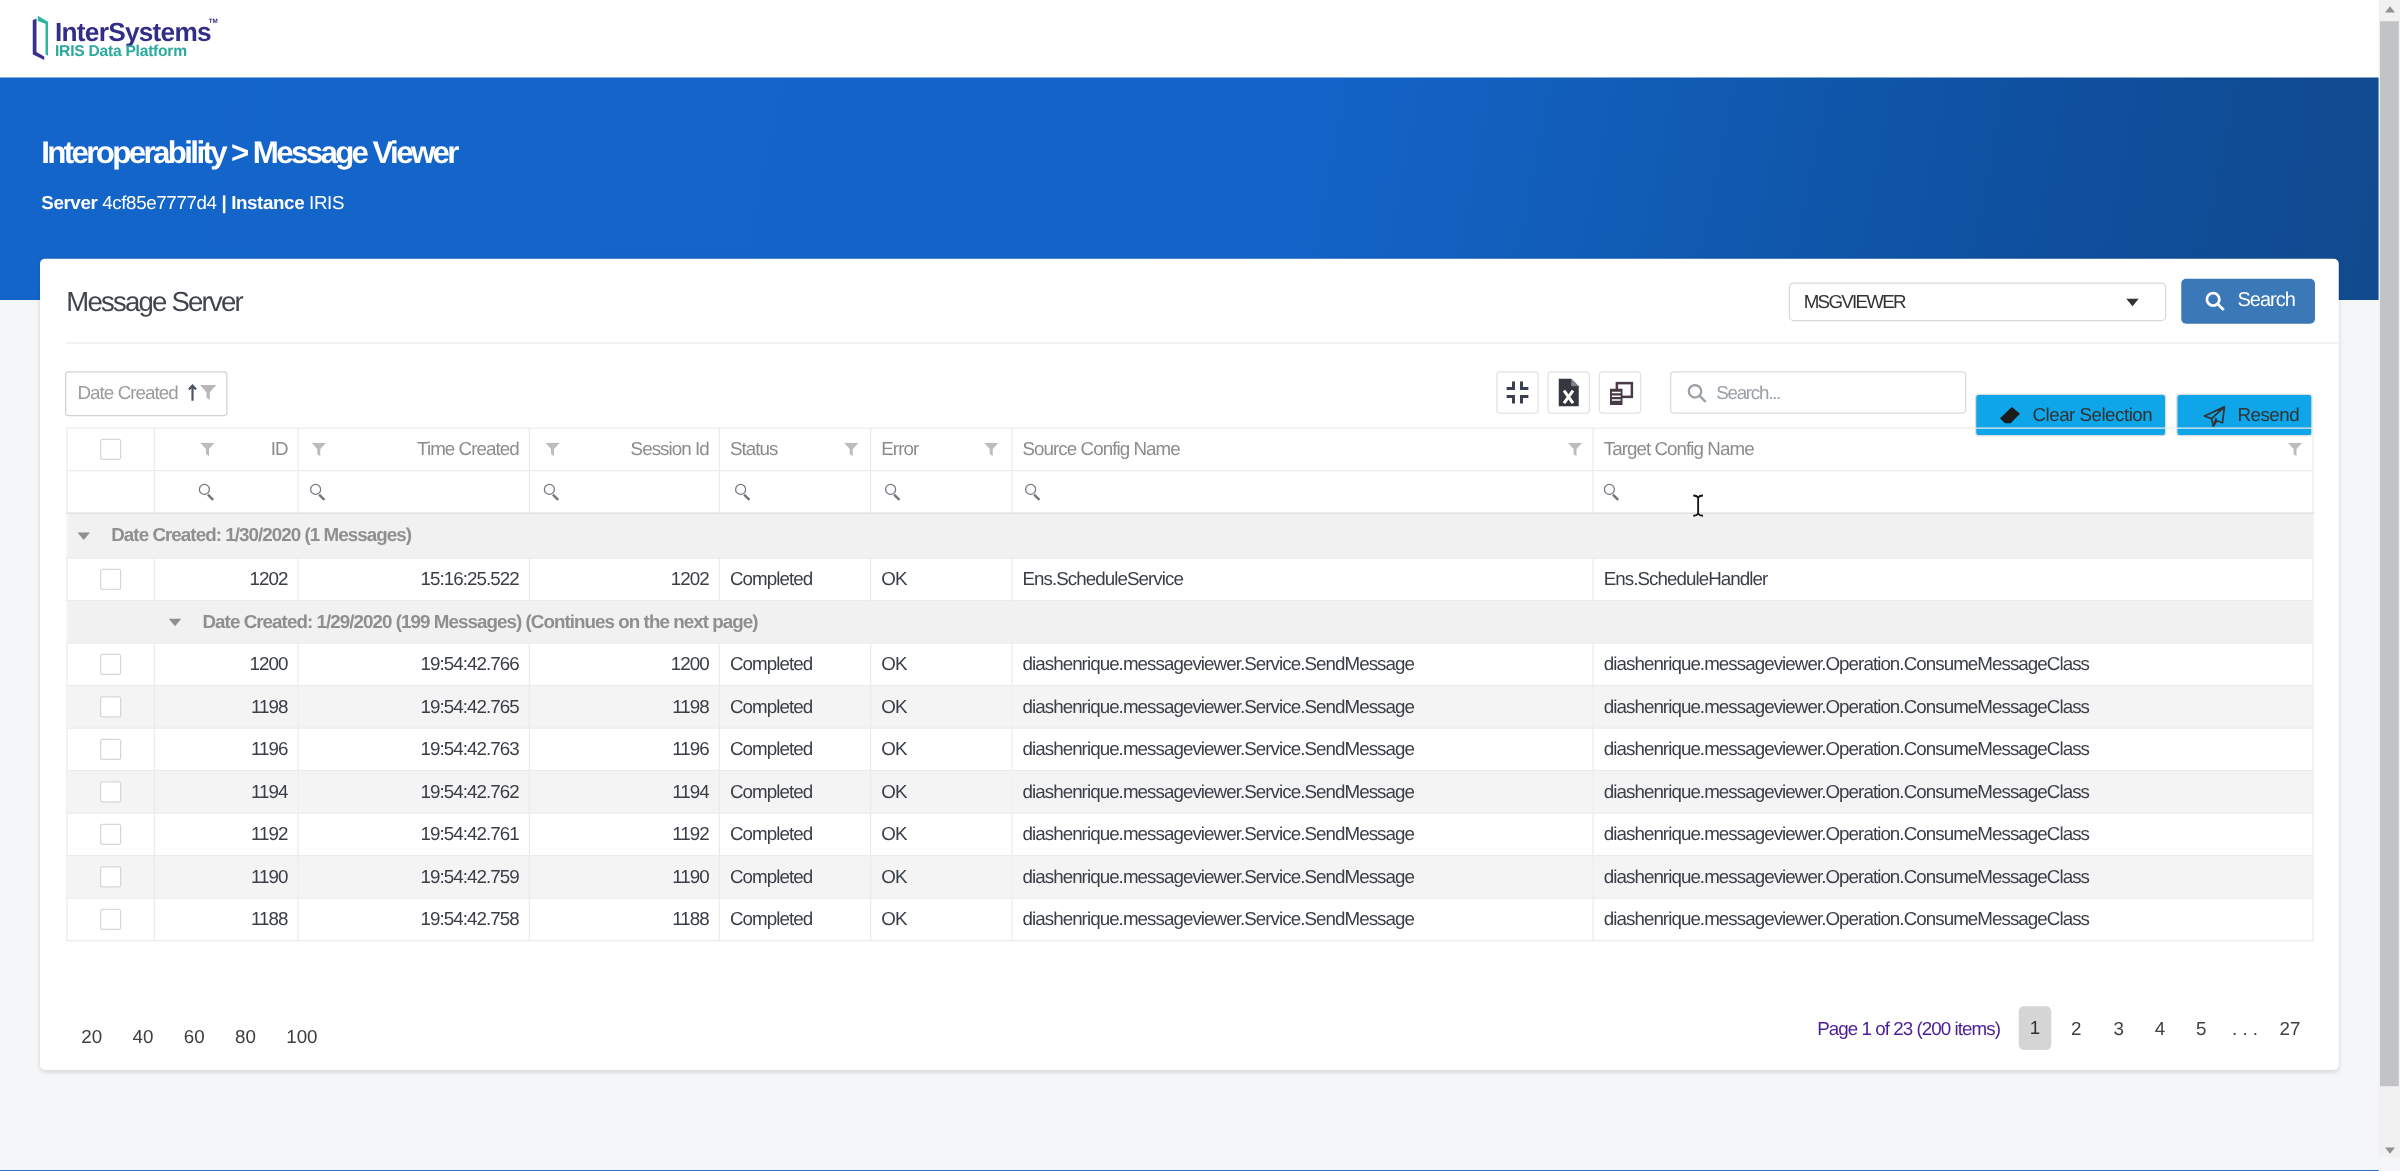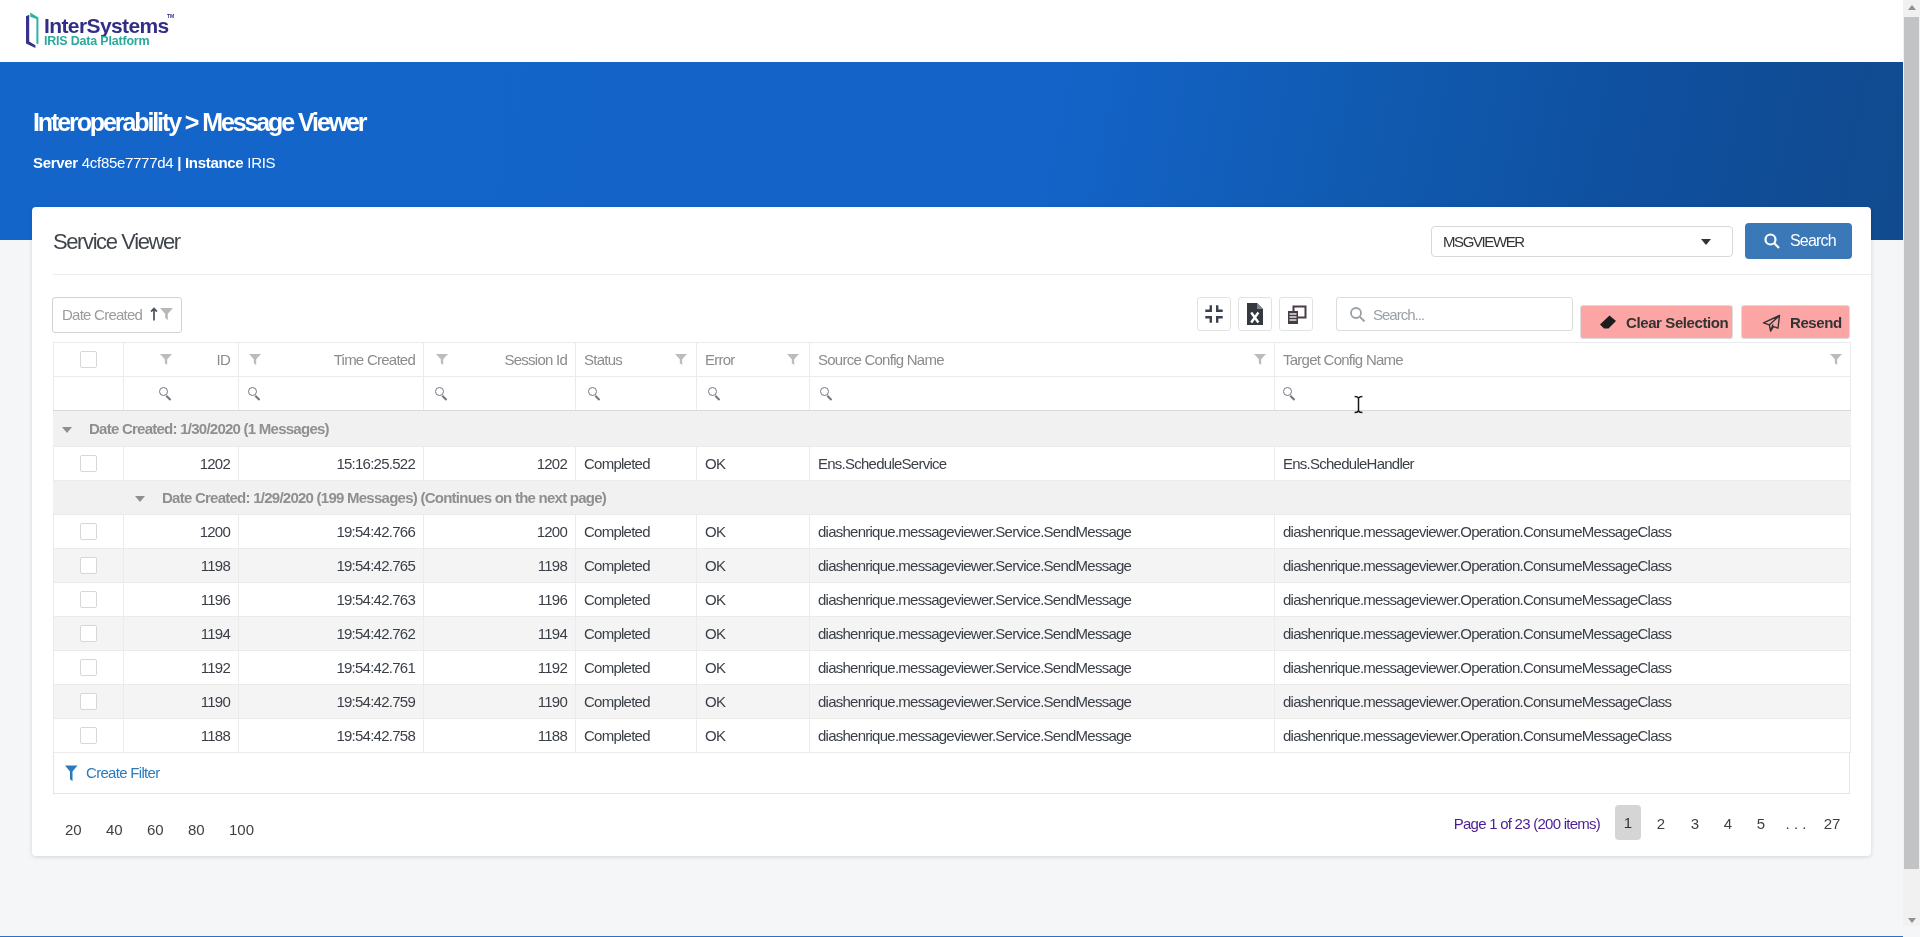--- a/index.html
+++ b/index.html
@@ -21,21 +21,21 @@
 #msgsel .t { position:absolute; left:11px; top:6px; font-size:15px; color:#333; letter-spacing:-1.4px; }
 #msgsel .caret { position:absolute; right:21px; top:12px; width:0; height:0; border-left:5.5px solid transparent; border-right:5.5px solid transparent; border-top:6px solid #333; }
 #searchbtn { position:absolute; left:1713px; top:16px; width:107px; height:36px; background:#3a78b8; border-radius:4px; }
 #searchbtn span { position:absolute; left:45px; top:9px; color:#fff; font-size:16px; letter-spacing:-0.8px; }
 
 .chip { position:absolute; left:20px; top:90px; width:130px; height:36px; border:1px solid #d2d2d2; border-radius:3px;text-align:center; }
 .chip .t { position:absolute; left:9px; top:8px; font-size:15px; color:#9b9b9b; letter-spacing:-0.75px; }
 .iconbtn { position:absolute; top:90px; width:34px; height:34px; border:1px solid #e2e2e2; border-radius:3px; }
 #tsearch { position:absolute; left:1304px; top:90px; width:237px; height:34px; border:1px solid #dcdcdc; border-radius:3px; }
 #tsearch .ph { position:absolute; left:36px; top:8px; color:#9aa0a6; font-size:15px; letter-spacing:-1px; }
-.tbtn { position:absolute; top:98px; height:34px; border:1px solid #dcdcdc; border-radius:3px; background:#fca5a5;font-weight:bold; }
+.tbtn { position:absolute; top:108px; height:34px; border:1px solid #dcdcdc; border-radius:3px; background:#0ea5e9; }
 .tbtn .t { font-size:15px; color:#333; white-space:nowrap; letter-spacing:-0.4px; }
 
 #tbl { position:absolute; left:21px; top:135px; width:1797px; border:1px solid #e4e4e4; border-collapse:collapse; table-layout:fixed; }
 #tbl td { border:1px solid #ebebeb; font-size:15px; color:#3a3f47; padding:0 8px; overflow:hidden; white-space:nowrap; letter-spacing:-0.75px; }
 #tbl tr.h td { height:34px; color:#8c8c8c; }
 #tbl tr.f td { height:34px; border-bottom:1px solid #d9d9d9; }
 #tbl tr.g td { height:36px; background:#f1f1f1; color:#8f8f8f; font-weight:bold; border-left:1px solid #f1f1f1; border-right:1px solid #f1f1f1;}
 #tbl tr.d td { height:34px; }
 #tbl tr.alt td { background:#f4f4f4; }
 #tbl td.r { text-align:right; }
@@ -73,21 +73,21 @@
     <text x="141" y="7" font-size="5" font-weight="bold" fill="#322e87">TM</text>
     <text x="18" y="33.5" font-size="12.5" font-weight="bold" fill="#2aa99d" letter-spacing="-0.2">IRIS Data Platform</text>
   </svg>
 </div>
 <div id="banner">
   <h1>Interoperability &gt; Message Viewer</h1>
   <div class="sub"><b>Server</b> 4cf85e7777d4 <b>| Instance</b> IRIS</div>
 </div>
 <div id="card">
   <div id="cardtitle">
-      <span>Service Viewer</span>
+      <span>Message Server</span>
     </div>
   <div id="msgsel">
       <span class="t">MSGVIEWER</span>
       <span class="caret"></span>
     </div>
   <div id="searchbtn">
     <svg style="position:absolute;left:18px;top:9px" width="18" height="18" viewBox="0 0 18 18">
         <circle cx="7.5" cy="7.5" r="5" fill="none" stroke="#fff" stroke-width="2.2"></circle>
         <line x1="11.3" y1="11.3" x2="16" y2="16" stroke="#fff" stroke-width="2.2"></line>
       </svg>
@@ -308,26 +308,20 @@
           <td class="r">1188</td>
           <td class="r">19:54:42.758</td>
           <td class="r">1188</td>
           <td>Completed</td>
           <td>OK</td>
           <td>diashenrique.messageviewer.Service.SendMessage</td>
           <td>diashenrique.messageviewer.Operation.ConsumeMessageClass</td>
         </tr>
   </tbody>
     </table>
-  <div id="cfrow">
-    <svg style="position:absolute;left:11px;top:13px" width="13" height="17" viewBox="0 0 13 17">
-        <path d="M0,0.5 H12.5 L7.5,6.5 V16.2 L5,14.2 V6.5 Z" fill="#2b7abc"></path>
-      </svg>
-    <span>Create Filter</span>
-  </div>
   <span class="psz" style="left:33px">20</span>
   <span class="psz" style="left:74px">40</span>
   <span class="psz" style="left:115px">60</span>
   <span class="psz" style="left:156px">80</span>
   <span class="psz" style="left:197px">100</span>
   <span id="pginfo">Page 1 of 23 (200 items)</span>
   <div id="pg1">1</div>
   <span class="pgn" style="left:1616px">2</span>
   <span class="pgn" style="left:1650px">3</span>
   <span class="pgn" style="left:1683px">4</span>

